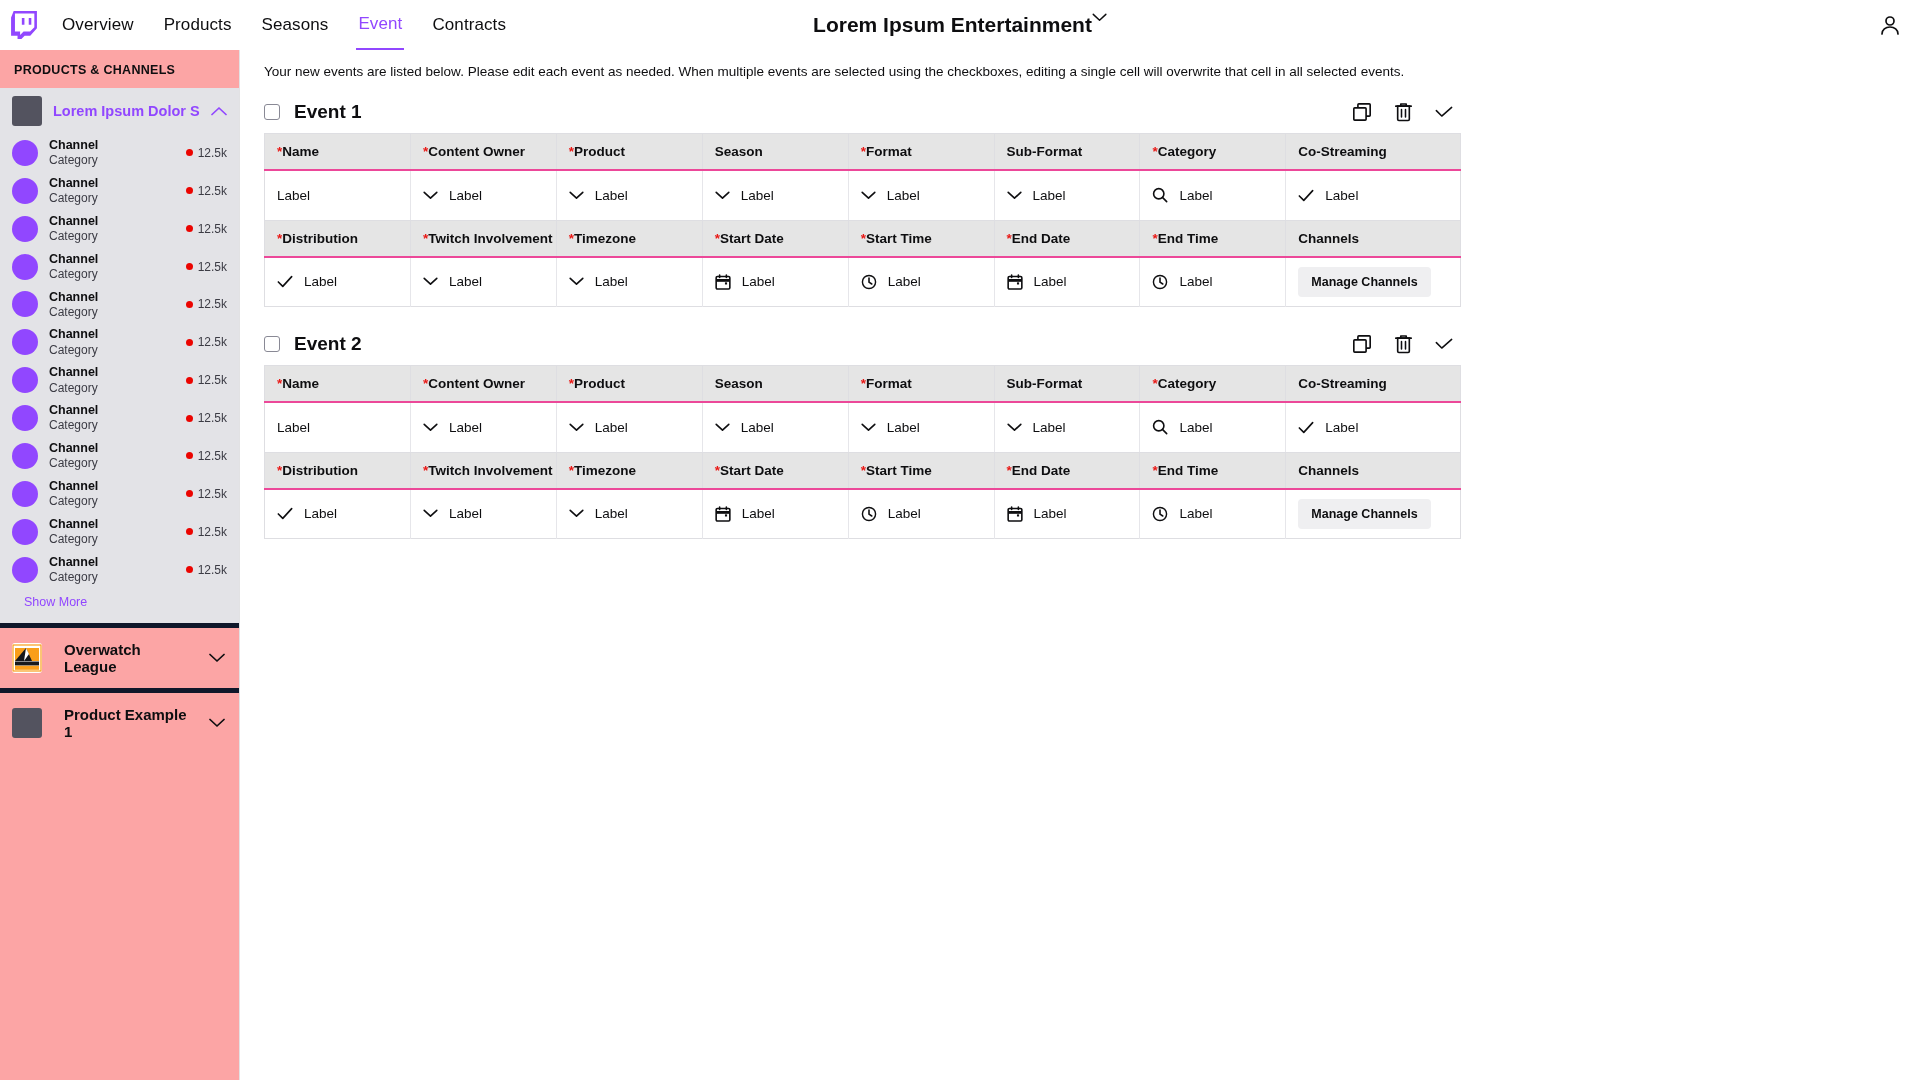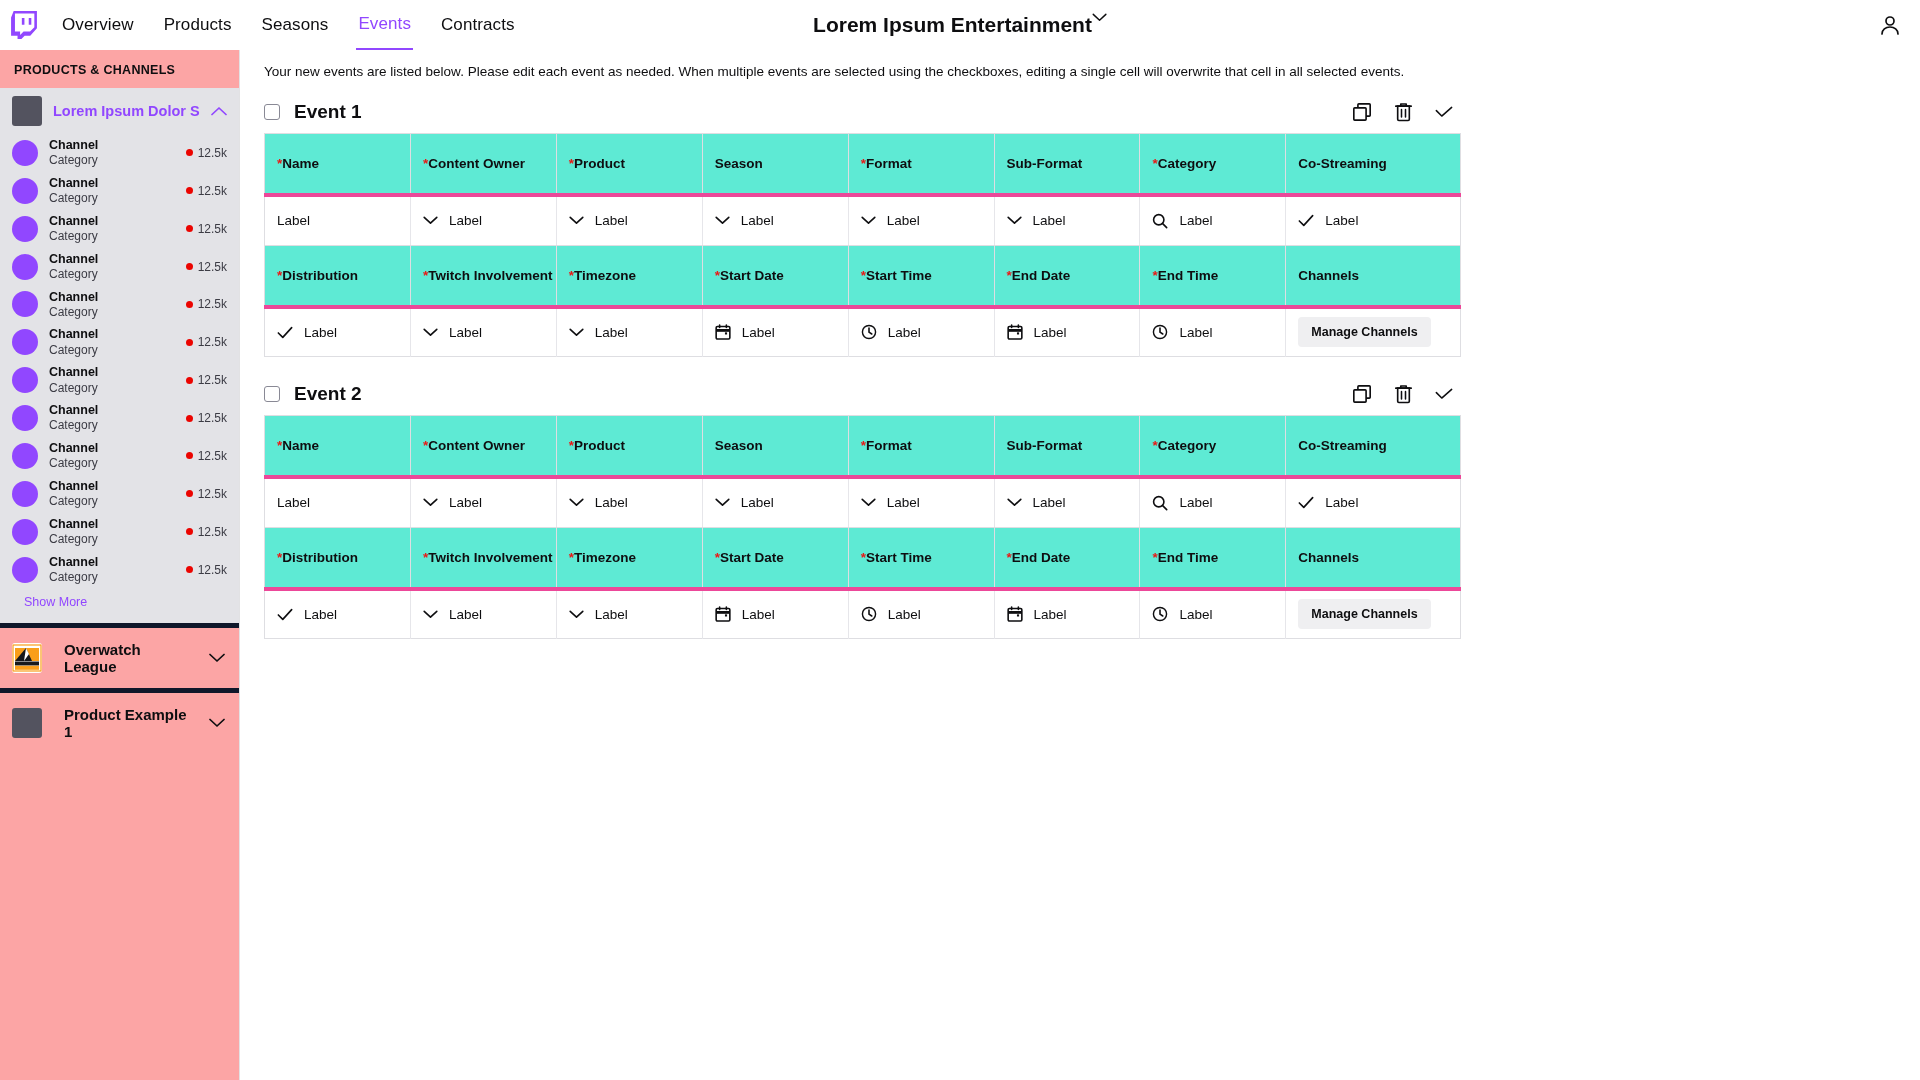--- a/index.html
+++ b/index.html
@@ -133,27 +133,27 @@
 
   
   table.ev-table {
     width: 100%;
     border-collapse: collapse;
     table-layout: fixed;
     border: 1px solid #dedee2;
     background: #fff;
   }
   table.ev-table th {
-    background: #5eead4;
+    background: #e5e5e5;
     text-align: left;
     font-size: 13.5px;
     font-weight: bold;
-    padding: 22px 12px;
+    padding: 10px 12px;
     border-right: 1px solid #dedee2;
-    border-bottom: 4px solid #ec4899;
+    border-bottom: 2px solid #ec4899;
     white-space: nowrap;
   }
   table.ev-table th:last-child { border-right: none; }
   table.ev-table td {
     height: 50px;
     font-size: 13.5px;
     padding: 6px 12px;
     border-right: 1px solid #e6e6ea;
     border-bottom: 1px solid #dedee2;
     vertical-align: middle;
@@ -183,21 +183,21 @@
   <div class="logo-wrap">
     <svg width="26" height="28" viewBox="0 0 24 26" aria-hidden="true">
       <path fill="#9147ff" d="M2.4 0 0 6v17h6v3.2h3.4l3.2-3.2h5.2L24 16V0H2.4zm19.2 15-4 4h-6l-3.2 3.2V19H3.6V2.4h18V15z"></path>
       <path fill="#9147ff" d="M16.4 6.4h2.4v6.4h-2.4zM10 6.4h2.4v6.4H10z"></path>
     </svg>
   </div>
   <div class="nav-links">
     <div class="nav-link">Overview</div>
     <div class="nav-link">Products</div>
     <div class="nav-link">Seasons</div>
-    <div class="nav-link active">Events</div>
+    <div class="nav-link active">Event</div>
     <div class="nav-link">Contracts</div>
   </div>
   <div class="brand-title">
     <span>Lorem Ipsum Entertainment</span>
     <span>
       <svg width="15" height="9" viewBox="0 0 16 10">
           <path d="M1 1.5 8 8l7-6.5" fill="none" stroke="#0e0e10" stroke-width="1.6" stroke-linecap="round" stroke-linejoin="round"></path>
         </svg>
     </span>
   </div>

